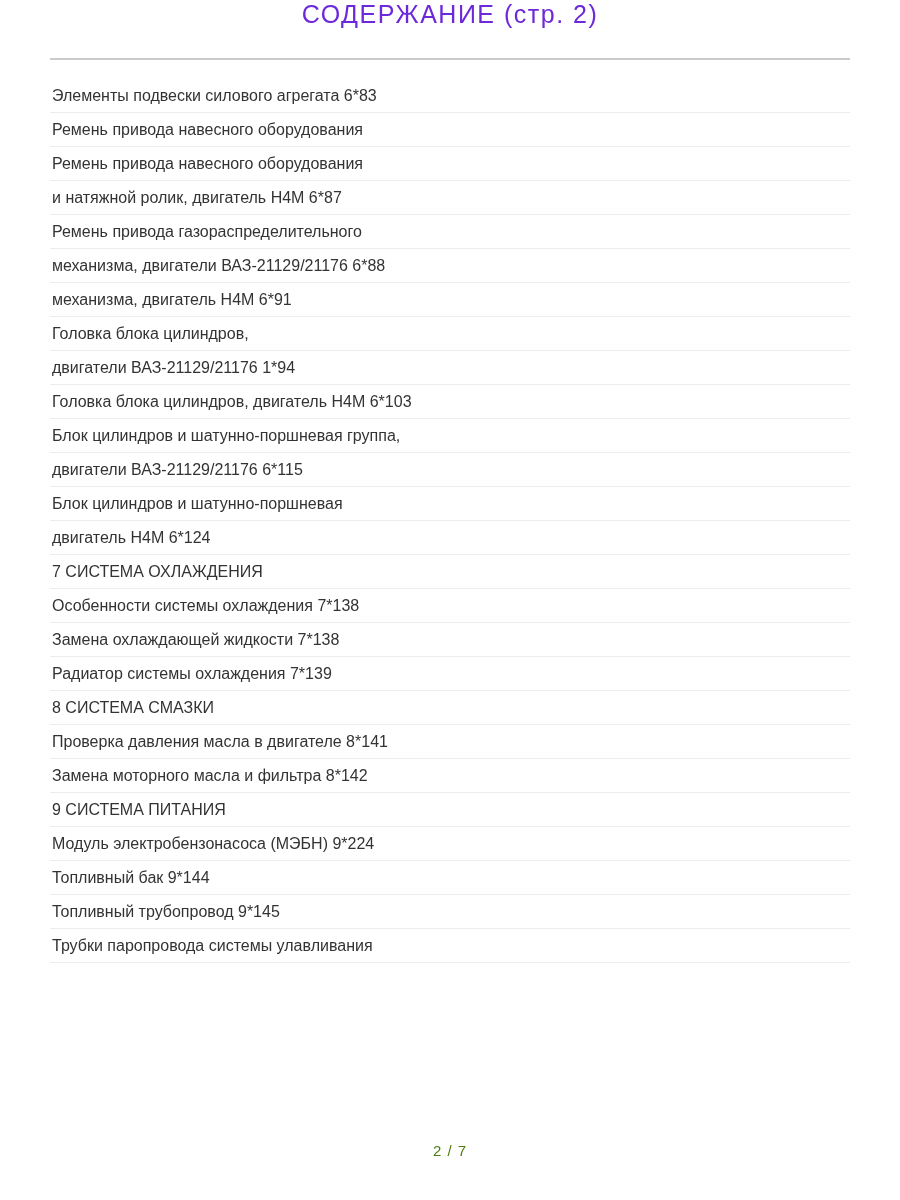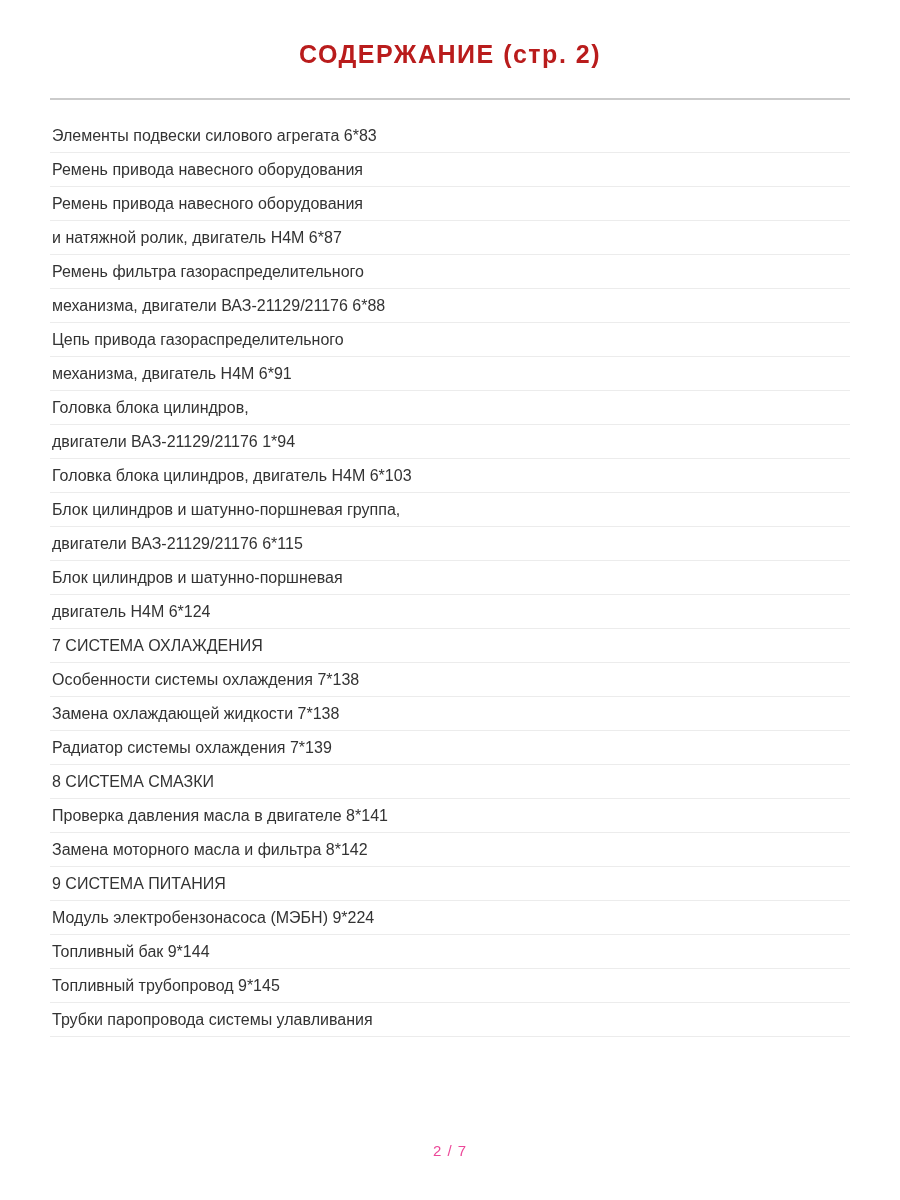--- a/index.html
+++ b/index.html
@@ -9,27 +9,26 @@
     width: 900px;
     height: 1200px;
     background: #ffffff;
     font-family: "Liberation Sans", "DejaVu Sans", sans-serif;
     overflow: hidden;
   }
   .content {
     margin: 0 50px;
   }
   .page-title {
-    padding-top: 40px;
     text-align: center;
     font-size: 25px;
     line-height: 28px;
-    font-weight: bold;
+    font-weight: normal;
     letter-spacing: 1.5px;
-    color: #b91c1c;
+    color: #6d28d9;
   }
   .header-divider {
     margin-top: 30px;
     height: 0;
     border-bottom: 2px solid #cbcbcb;
   }
   .toc-list {
     margin-top: 19px;
   }
   .toc-row {
@@ -43,21 +42,21 @@
     overflow: hidden;
   }
   .footer {
     position: absolute;
     top: 1142px;
     left: 0;
     width: 100%;
     text-align: center;
     font-size: 15px;
     letter-spacing: 1px;
-    color: #ec4899;
+    color: #4d7c0f;
   }
 </style>
 </head>
 <body>
 
 <div class="page">
   <div class="content">
     <div class="page-title">СОДЕРЖАНИЕ (стр. 2)</div>
     <div class="header-divider"></div>
     <div class="toc-list">
@@ -67,27 +66,24 @@
         <div class="toc-row">
     <span>Ремень привода навесного оборудования</span>
   </div>
         <div class="toc-row">
     <span>Ремень привода навесного оборудования</span>
   </div>
         <div class="toc-row">
     <span>и натяжной ролик, двигатель Н4М 6*87</span>
   </div>
         <div class="toc-row">
-    <span>Ремень фильтра газораспределительного</span>
+    <span>Ремень привода газораспределительного</span>
   </div>
         <div class="toc-row">
     <span>механизма, двигатели ВАЗ-21129/21176 6*88</span>
-  </div>
-        <div class="toc-row">
-    <span>Цепь привода газораспределительного</span>
   </div>
         <div class="toc-row">
     <span>механизма, двигатель Н4М 6*91</span>
   </div>
         <div class="toc-row">
     <span>Головка блока цилиндров,</span>
   </div>
         <div class="toc-row">
     <span>двигатели ВАЗ-21129/21176 1*94</span>
   </div>

